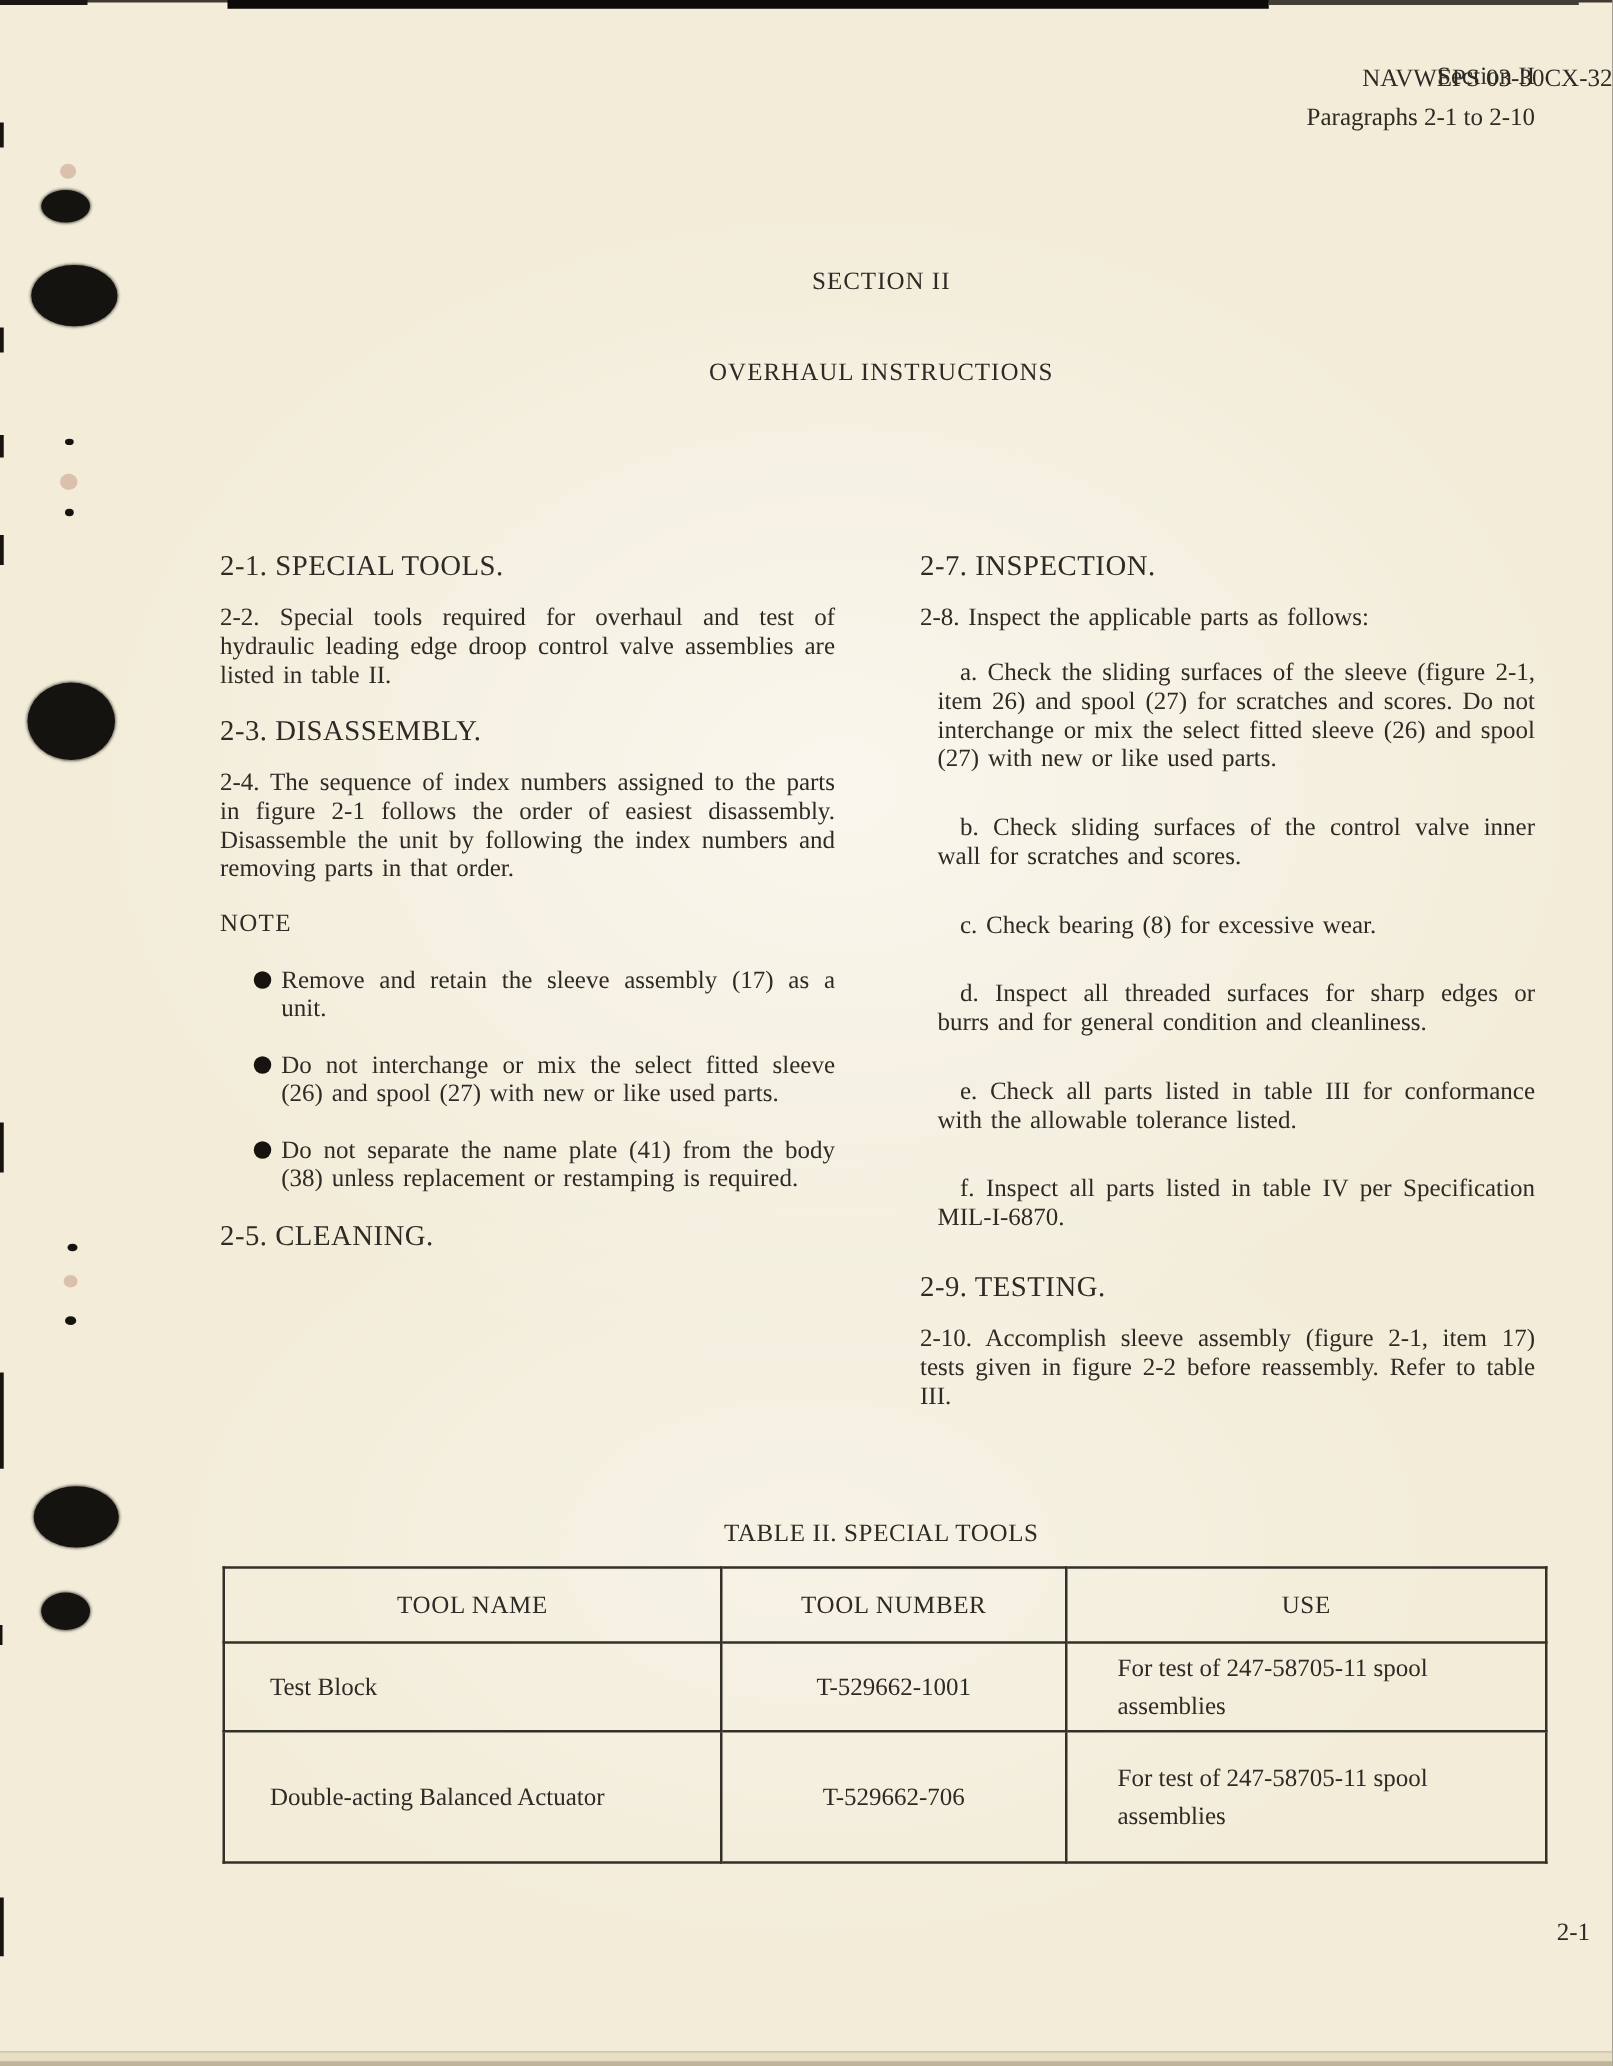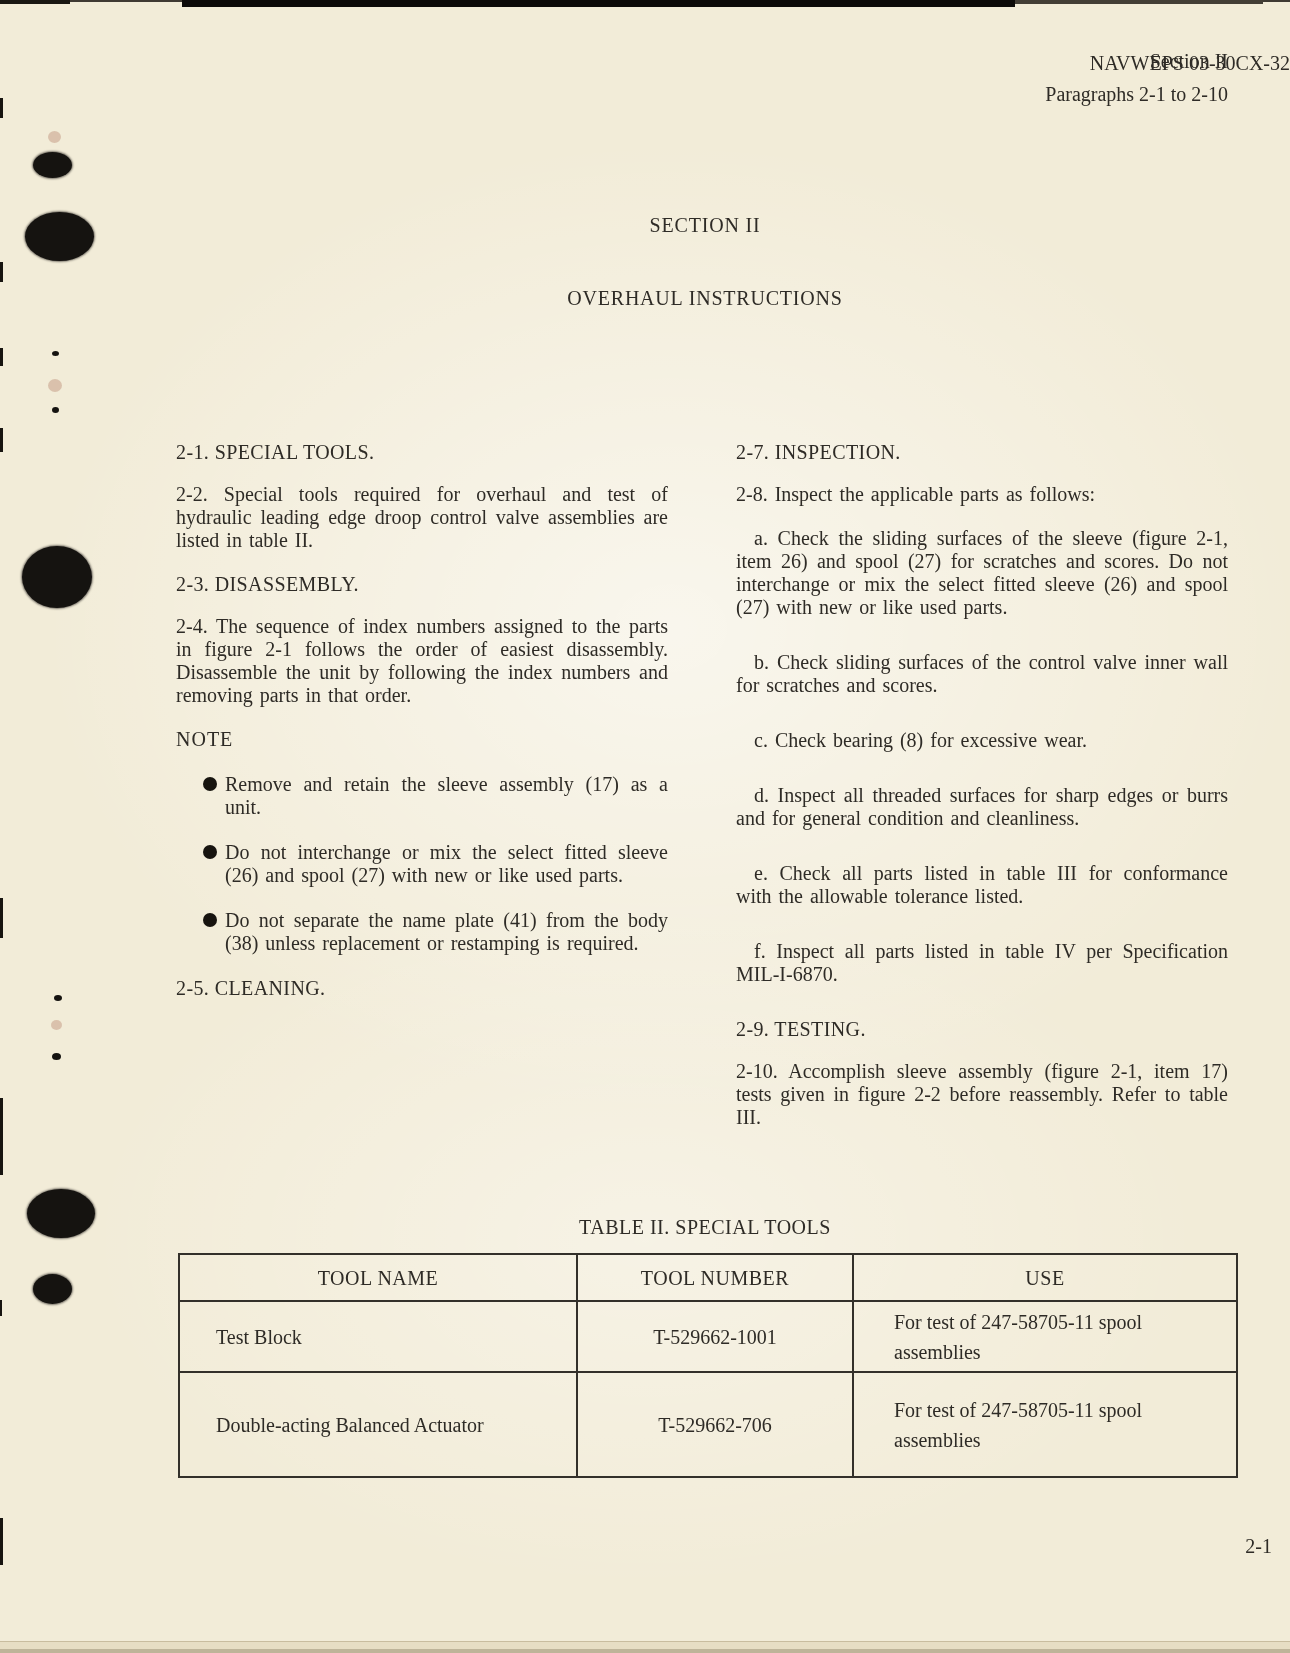--- a/index.html
+++ b/index.html
@@ -9,25 +9,25 @@
     margin:0 auto;
     overflow:hidden;
     background:
       radial-gradient(ellipse 900px 700px at 52% 38%, rgba(255,255,255,0.55) 0%, rgba(255,255,255,0) 70%),
       radial-gradient(ellipse 800px 500px at 50% 75%, rgba(255,255,255,0.35) 0%, rgba(255,255,255,0) 70%),
       #f2ecd8;
     font-family:"Liberation Serif","DejaVu Serif",serif;
     color:#2e2b26;
   }
   .txt{font-size:20px;line-height:23px;}
-  .heading{font-size:20px;line-height:23px;letter-spacing:0.4px;white-space:nowrap;}
+  .heading{font-size:23px;line-height:23px;letter-spacing:0.4px;white-space:nowrap;}
   .col{position:absolute;top:441px;width:492px;}
   .col p{margin:0 0 21px 0;text-align:justify;word-spacing:2px;}
   .col p.hd{text-align:left;word-spacing:normal;margin-bottom:19px;}
-  .col p.sub{text-indent:18px;margin-bottom:32px;}
+  .col p.sub{text-indent:18px;margin-bottom:32px;margin-left:14px;}
   .note-hd{text-align:left;word-spacing:normal !important;margin-bottom:22px !important;letter-spacing:1px;}
   .bullet-item{position:relative;padding-left:49px;margin-bottom:22px;text-align:justify;word-spacing:2px;}
   .bullet-dot{position:absolute;left:27px;top:4px;width:14px;height:14px;border-radius:50%;background:#17140f;}
   
   .hdr-doc{position:absolute;top:52px;left:40px;right:0;text-align:right;}
   .hdr-sec{position:absolute;top:50px;right:62px;text-align:right;}
   .hdr-par{position:absolute;top:83px;right:62px;text-align:right;}
   .ttl-section{position:absolute;top:214px;left:120px;right:0;text-align:center;letter-spacing:0.8px;}
   .ttl-sub{position:absolute;top:287px;left:120px;right:0;text-align:center;letter-spacing:0.8px;}
   
@@ -36,21 +36,21 @@
     position:absolute;left:178px;top:1253px;width:1048px;
     border-collapse:collapse;table-layout:fixed;
     font-size:20px;line-height:30px;color:#2e2b26;
   }
   table.stable td,table.stable th{
     border:2px solid #33302a;font-weight:normal;vertical-align:middle;
   }
   table.stable .c1{width:394px;}
   table.stable .c2{width:272px;}
   table.stable .c3{width:380px;}
-  tr.hrow{height:47px;}
+  tr.hrow{height:60px;}
   tr.hrow th{text-align:center;letter-spacing:0.5px;}
   tr.r1{height:71px;}
   tr.r2{height:105px;}
   td.name{padding-left:36px;padding-right:91px;text-align:left;}
   td.num{text-align:center;}
   td.use{padding-left:40px;padding-right:40px;text-align:left;}
   .pagenum{position:absolute;top:1535px;right:18px;font-size:20px;}
   
   .blot{position:absolute;background:#151310;border-radius:50%;}
   .blot.soft{box-shadow:0 0 2px 1px rgba(21,19,16,0.55);}

